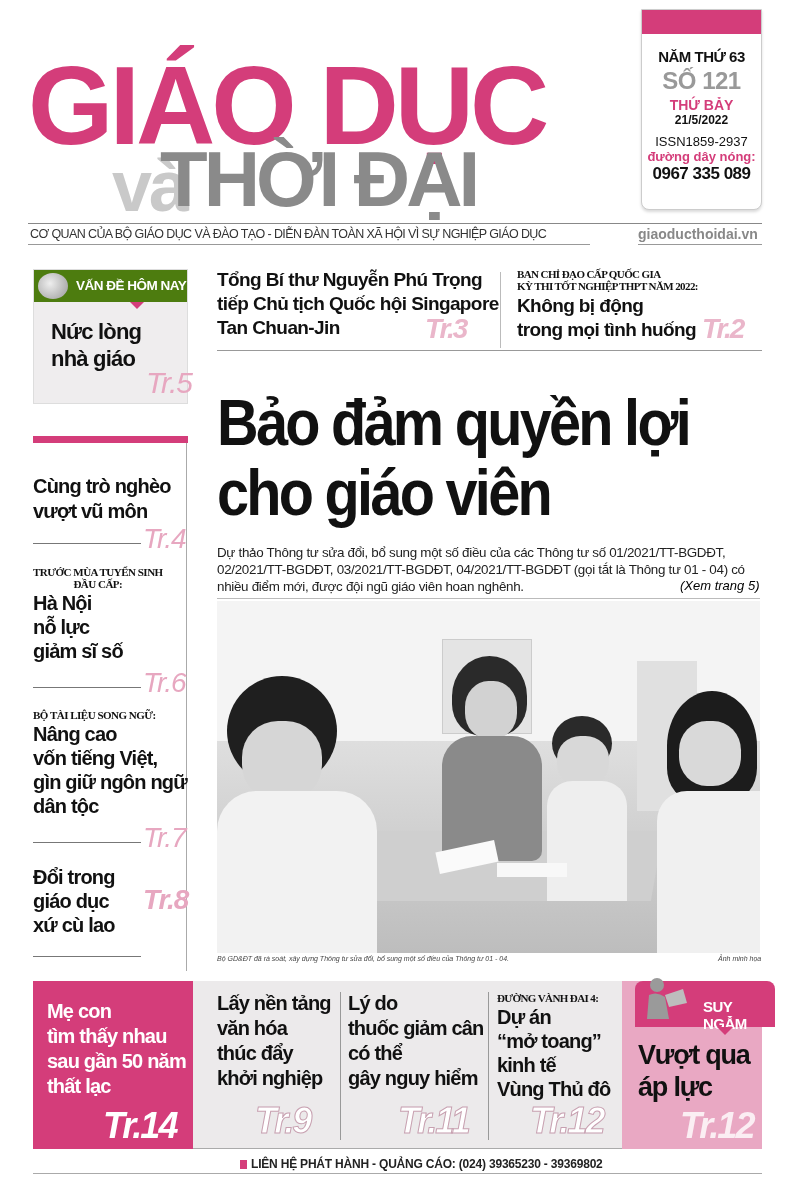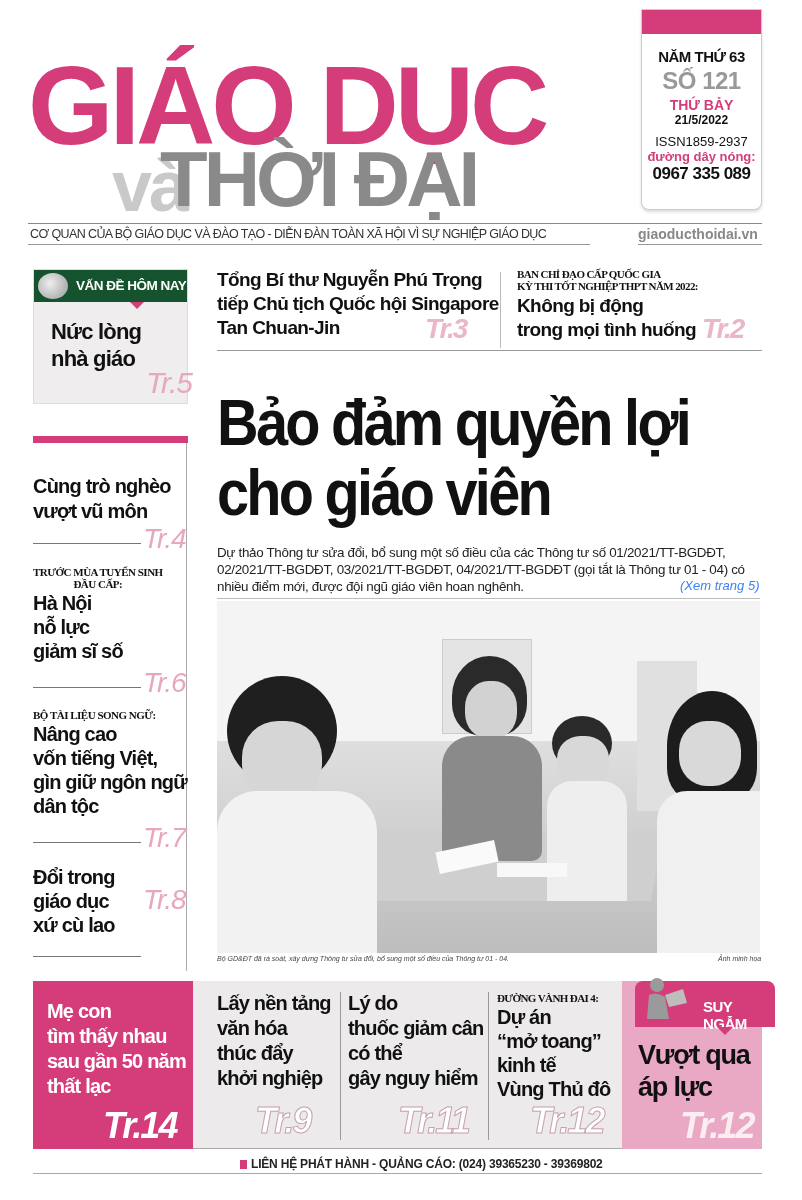--- a/index.html
+++ b/index.html
@@ -22,21 +22,21 @@
   .issue-year { font-size: 15px; font-weight: bold; margin-top: 14px; letter-spacing: -0.5px; }
   .issue-no { font-size: 24px; font-weight: bold; color: #999; margin-top: 2px; letter-spacing: -0.5px; }
   .issue-day { font-size: 14px; font-weight: bold; color: #d43d7a; margin-top: 2px; }
   .issue-date { font-size: 12px; font-weight: bold; }
   .issue-issn { font-size: 13px; margin-top: 7px; }
   .issue-hotline-label { font-size: 13px; font-weight: bold; color: #d43d7a; }
   .issue-hotline { font-size: 17px; font-weight: bold; letter-spacing: -0.5px; }
 
   
   .vdhn { left: 33px; top: 269px; width: 155px; height: 135px; background: #efedee; border: 1px solid #ddd; }
-  .vdhn-head { height: 32px; background: #14532d; position: relative; }
+  .vdhn-head { height: 32px; background: #4d7c0f; position: relative; }
   .vdhn-head::after { content: ""; position: absolute; left: 96px; bottom: -7px; border-left: 7px solid transparent; border-right: 7px solid transparent; border-top: 7px solid #d43d7a; }
   .vdhn-icon { position: absolute; left: 4px; top: 3px; width: 30px; height: 26px; border-radius: 50%; background: radial-gradient(circle at 40% 40%, #eee, #999); }
   .vdhn-label { position: absolute; left: 42px; top: 8px; font-size: 13.5px; font-weight: bold; color: #fff; letter-spacing: -0.5px; }
   .vdhn-title { position: absolute; left: 17px; top: 48px; font-size: 22px; font-weight: bold; line-height: 27px; letter-spacing: -0.8px; }
   .tr-light { color: #e7a7c0; font-style: italic; font-weight: normal; letter-spacing: -1px; }
 
   
   .lcol-top { left: 33px; top: 436px; width: 155px; height: 7px; background: #d43d7a; }
   .lcol-rule { left: 186px; top: 443px; width: 1px; height: 528px; background: #aaa; }
   .lc-title { font-size: 20px; font-weight: bold; line-height: 25px; letter-spacing: -0.8px; }
@@ -45,21 +45,21 @@
   .lc-tr { font-size: 28px; }
 
   
   .ts-title { font-size: 19px; font-weight: bold; line-height: 24px; letter-spacing: -0.6px; }
   .tr-big { font-size: 28px; font-weight: bold; font-style: italic; color: #eab6ca; letter-spacing: -2px; }
   .ts-kicker { font-family: "Liberation Serif", serif; font-size: 11px; font-weight: bold; line-height: 12px; letter-spacing: -0.6px; }
 
   
   .headline { left: 217px; top: 388px; font-size: 64px; font-weight: bold; line-height: 70px; letter-spacing: -3px; transform: scaleX(0.9); transform-origin: left top; }
   .lead { left: 217px; top: 544px; width: 543px; font-size: 13.4px; line-height: 17px; color: #222; letter-spacing: -0.3px; }
-  .lead-more { left: 680px; top: 578px; font-size: 13px; font-style: italic; color: #3b82f6; }
+  .lead-more { left: 680px; top: 578px; font-size: 13px; font-style: italic; color: #000000; }
   .lead-rule { left: 217px; top: 598px; width: 543px; height: 1px; background: #bbb; }
 
   
   .photo { left: 217px; top: 601px; width: 543px; height: 352px; background: linear-gradient(180deg, #f0f0f0 0%, #dcdcdc 45%, #bdbdbd 100%); overflow: hidden; }
   .ph { position: absolute; }
   .caption { left: 217px; top: 955px; font-size: 7px; font-style: italic; color: #444; }
   .credit { left: 718px; top: 955px; font-size: 7px; font-style: italic; color: #444; }
 
   
   .btm { left: 33px; top: 981px; width: 729px; height: 168px; background: #eceaeb; border-bottom: 1px solid #aaa; }
@@ -167,21 +167,21 @@
 </div>
 <div class="abs lc-sep" style="left:33px;top:842px;width:108px;"></div>
 <div class="abs tr-light lc-tr" style="left:143px;top:822px;">Tr.7</div>
 
 <div class="abs lc-title" style="left:33px;top:865px;line-height:24px;">
   <div>Đổi trong</div>
   <div>giáo dục</div>
   <div>xứ cù lao</div>
 </div>
 <div class="abs lc-sep" style="left:33px;top:956px;width:108px;"></div>
-<div class="abs tr-light lc-tr" style="left:143px;top:884px;">Tr.8</div>
+<div class="abs tr-light lc-tr" style="left:143px;top:884px;font-weight:bold;">Tr.8</div>
 
 <div class="abs headline">
   <div>Bảo đảm quyền lợi</div>
   <div>cho giáo viên</div>
 </div>
 <div class="abs lead">Dự thảo Thông tư sửa đổi, bổ sung một số điều của các Thông tư số 01/2021/TT-BGDĐT, 02/2021/TT-BGDĐT, 03/2021/TT-BGDĐT, 04/2021/TT-BGDĐT (gọi tắt là Thông tư 01 - 04) có nhiều điểm mới, được đội ngũ giáo viên hoan nghênh.</div>
 <div class="abs lead-more">(Xem trang 5)</div>
 <div class="abs lead-rule"></div>
 
 <div class="abs photo">

